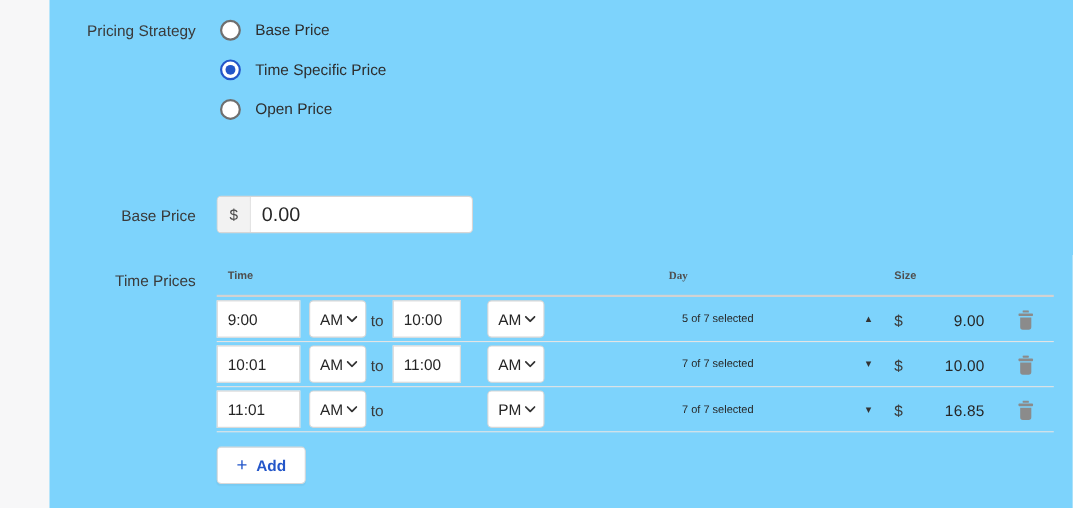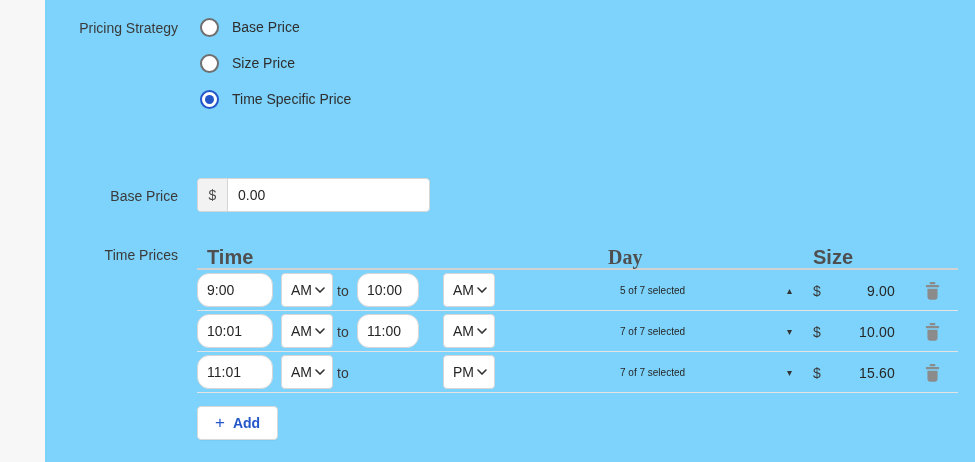--- a/index.html
+++ b/index.html
@@ -32,31 +32,31 @@
     position:absolute; left:152px; top:178px; width:233px; height:34px;
     background:#fff; border:1px solid #d6d6d6; border-radius:4px; display:flex;
   }
   .currency-prefix {
     width:30px; background:#f2f2f2; border-right:1px solid #d6d6d6;
     display:flex; align-items:center; justify-content:center;
     color:#4a4a4a; font-size:14px; border-radius:3px 0 0 3px; flex:0 0 auto;
   }
   .text-input {
     border:none; outline:none; flex:1; min-width:0; padding:0 10px;
-    font-size:14px; color:#262626; background:transparent; font-family:inherit;
+    font-size:18px; color:#262626; background:transparent; font-family:inherit;
   }
   
   .tp-table { position:absolute; left:152px; top:240px; width:761px; }
   .thead { position:relative; height:30px; border-bottom:2px solid #d2d2d2; }
-  .th { position:absolute; top:6px; font-size:20px; font-weight:bold; color:#4f4f4f; }
+  .th { position:absolute; top:6px; font-size:10px; font-weight:bold; color:#4f4f4f; }
   .th-time { left:10px; } .th-day { left:411px;font-family:Liberation Serif, serif; } .th-price { left:616px; }
   .trow { position:relative; height:41px; border-bottom:1px solid #e4e4e4; }
   .time-input {
     position:absolute; top:3px; height:34px; width:76px;
-    border:1px solid #d6d6d6; border-radius:12px; background:#fff;
+    border:1px solid #d6d6d6; border-radius:0; background:#fff;
     padding:0 9px; font-size:14px; color:#262626; font-family:inherit; outline:none;
   }
   .ti-1 { left:0; } .ti-2 { left:160px; width:62px; }
   .mselect {
     position:absolute; top:3px; height:34px; width:52px;
     border:1px solid #d6d6d6; border-radius:4px; background:#fff;
     display:flex; align-items:center; justify-content:space-between;
     padding:0 7px 0 9px; font-size:14px; color:#262626; cursor:pointer;
   }
   .ms-1 { left:84px; } .ms-2 { left:246px; }
@@ -101,26 +101,26 @@
 <div class="screen">
 
   <div class="side-label" style="top:20px;">Pricing Strategy</div>
 
   <div class="radio-group">
     <div class="radio-row">
       <span class="radio"></span>
       <span class="radio-label">Base Price</span>
     </div>
     <div class="radio-row">
-      <span class="radio"></span>
-      <span class="radio-label">Size Price</span>
-    </div>
-    <div class="radio-row">
       <span class="radio selected"></span>
       <span class="radio-label">Time Specific Price</span>
+    </div>
+    <div class="radio-row">
+      <span class="radio"></span>
+      <span class="radio-label">Open Price</span>
     </div>
   </div>
 
   <div class="side-label" style="top:188px;">Base Price</div>
   <div class="input-group">
     <span class="currency-prefix">$</span>
     <input class="text-input" type="text" value="0.00" style="">
   </div>
 
   <div class="side-label" style="top:247px;">Time Prices</div>
@@ -211,21 +211,21 @@
         <span>PM</span>
         <svg width="10" height="6" viewBox="0 0 10 6">
             <path d="M1 1 L5 5 L9 1" stroke="#333" stroke-width="1.6" fill="none" stroke-linecap="round"></path>
           </svg>
       </div>
       <div class="day-dropdown">
         <span class="day-summary">7 of 7 selected</span>
         <span class="day-caret">▾</span>
       </div>
       <span class="price-currency">$</span>
-      <span class="price-value">15.60</span>
+      <span class="price-value">16.85</span>
       <button class="trash-btn">
         <svg viewBox="0 0 16 19" width="15" height="18">
             <g fill="#8b8b8b">
               <rect x="5" y="0" width="6" height="2.2" rx="0.6"></rect>
               <rect x="1" y="3" width="14" height="2.6" rx="0.7"></rect>
               <path d="M2.6 7 h10.8 v9.2 a2.6 2.6 0 0 1 -2.6 2.6 h-5.6 a2.6 2.6 0 0 1 -2.6 -2.6 z"></path>
             </g>
           </svg>
       </button>
     </div>

